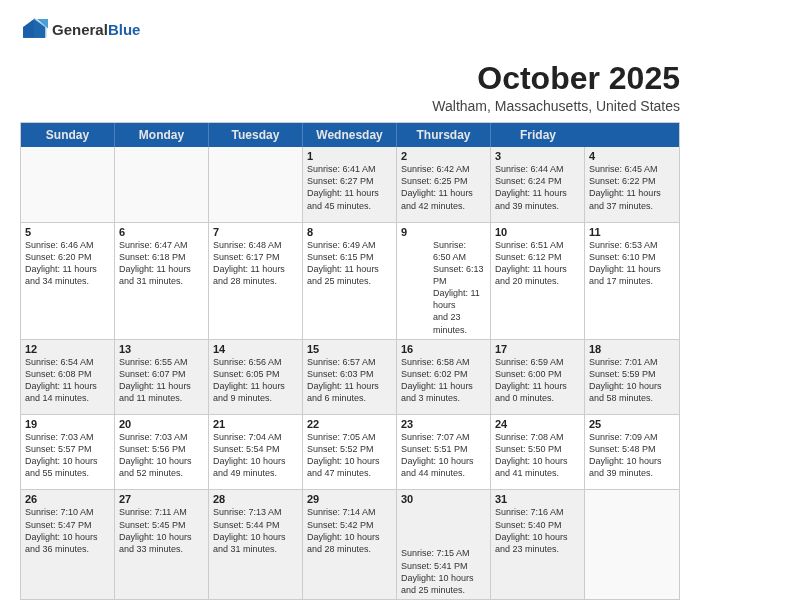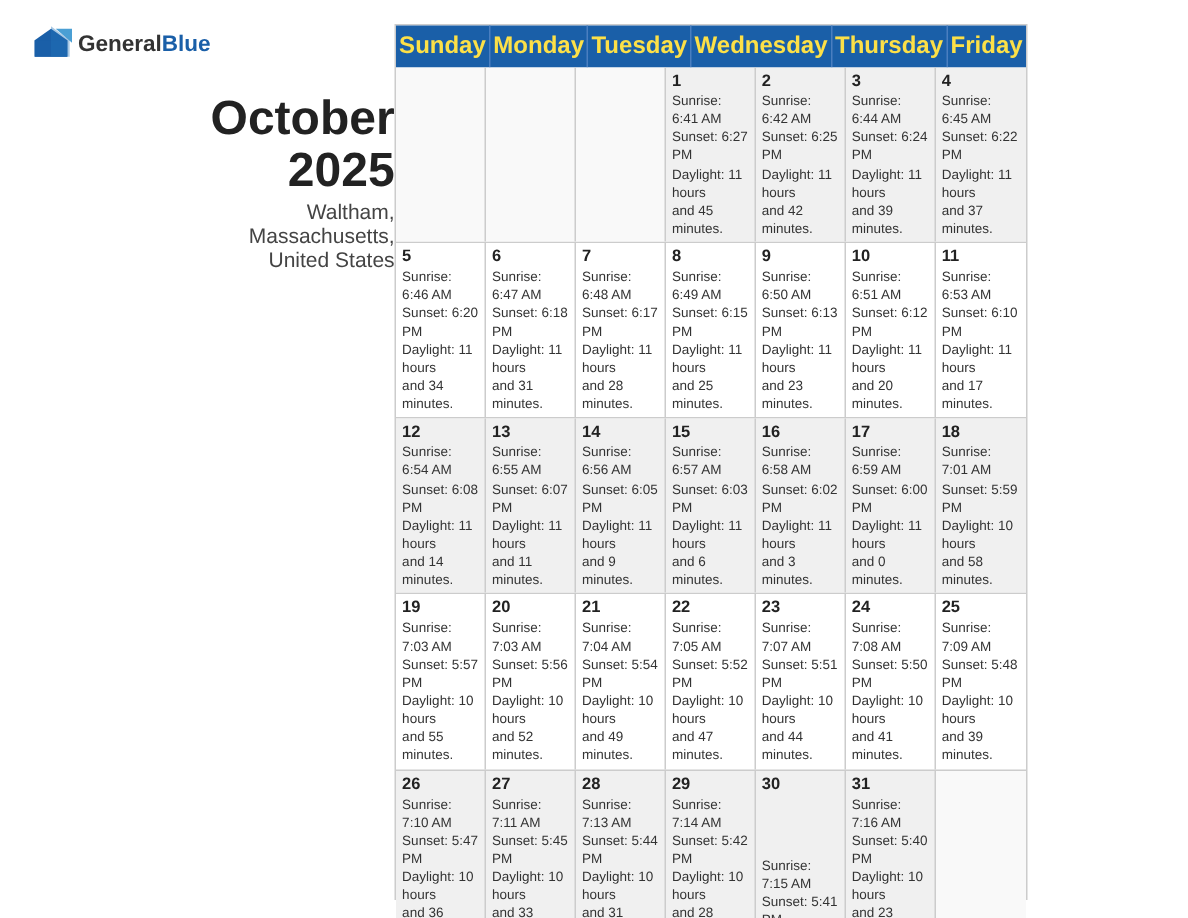--- a/index.html
+++ b/index.html
@@ -8,21 +8,21 @@
       background: #fff;
       width: 792px;
       height: 612px;
       overflow: hidden;
     }
     .page {
       width: 700px;
       height: 612px;
       padding: 16px 20px 12px 20px;
       display: flex;
-      flex-direction: row;
+      flex-direction: column;
     }
     .header {
       display: flex;
       align-items: flex-start;
       justify-content: space-between;
       margin-bottom: 8px;
     }
     .logo {
       display: flex;
       align-items: center;
@@ -52,22 +52,22 @@
       display: flex;
       flex-direction: column;
       border: 1px solid #ccc;
     }
     .cal-header-row {
       display: grid;
       grid-template-columns: repeat(7, 1fr);
       background: #1a5fa8;
     }
     .cal-header-cell {
-      color: #fde047;
-      font-size: 16px;
+      color: #e5e5e5;
+      font-size: 12px;
       font-weight: bold;
       text-align: center;
       padding: 5px 2px;
       border-right: 1px solid #4a7fc0;
     }
     .cal-header-cell:last-child { border-right: none; }
     .cal-body {
       flex: 1;
       display: flex;
       flex-direction: column;
@@ -193,21 +193,21 @@
           </div>
           <div class="cal-cell">
             <div class="day-num">8</div>
             <div class="cell-text" style="white-space: pre-line;">Sunrise: 6:49 AM
 Sunset: 6:15 PM
 Daylight: 11 hours
 and 25 minutes.</div>
           </div>
           <div class="cal-cell">
             <div class="day-num">9</div>
-            <div class="cell-text" style="white-space: pre-line;">Sunrise: 6:50 AM
+            <div class="cell-text" style="white-space: pre-line; margin-left: 32px;">Sunrise: 6:50 AM
 Sunset: 6:13 PM
 Daylight: 11 hours
 and 23 minutes.</div>
           </div>
           <div class="cal-cell">
             <div class="day-num">10</div>
             <div class="cell-text" style="white-space: pre-line;">Sunrise: 6:51 AM
 Sunset: 6:12 PM
 Daylight: 11 hours
 and 20 minutes.</div>

